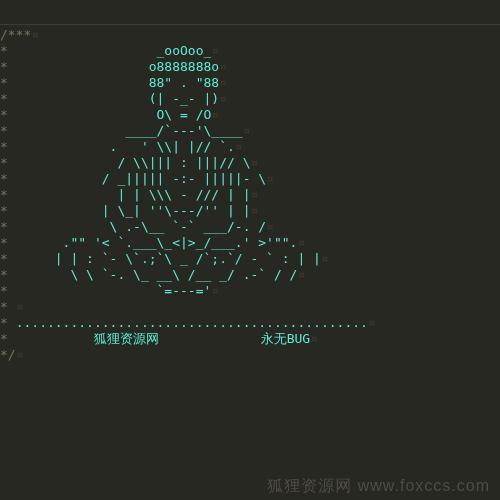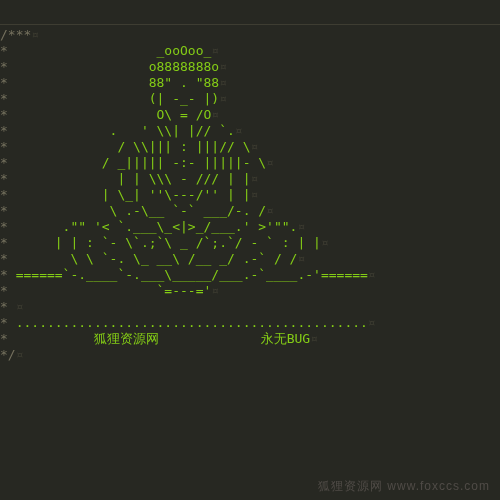--- a/index.html
+++ b/index.html
@@ -18,55 +18,55 @@
   }
   .line {
     white-space: pre;
     height: 16px;
   }
   .hr-line {
     border-top: 1px solid #3e3d32;
     margin: 20px 0 2px 0;
   }
   .comment { color: #75715e; }
-  .art { color: #84cc16; }
+  .art { color: #5eead4; }
   .ws { color: #3e3d32; }
   .watermark {
     position: absolute;
     right: 10px;
     bottom: 6px;
     color: rgba(200,180,180,0.25);
     font-family: sans-serif;
-    font-size: 12px;
+    font-size: 16px;
     letter-spacing: 1px;
     margin-top: 8px;
   }
 </style>
 </head>
 <body>
 
 <div class="editor">
   <div class="hr-line"></div>
   <div class="line"><span class="comment">/***</span><span class="ws">¤</span></div>
   <div id="art-lines">
       <div class="line"><span class="comment">* </span><span class="art">                  _ooOoo_</span><span class="ws">¤</span></div>
       <div class="line"><span class="comment">* </span><span class="art">                 o8888888o</span><span class="ws">¤</span></div>
       <div class="line"><span class="comment">* </span><span class="art">                 88" . "88</span><span class="ws">¤</span></div>
       <div class="line"><span class="comment">* </span><span class="art">                 (| -_- |)</span><span class="ws">¤</span></div>
       <div class="line"><span class="comment">* </span><span class="art">                  O\ = /O</span><span class="ws">¤</span></div>
+      <div class="line"><span class="comment">* </span><span class="art">              ____/`---'\____</span><span class="ws">¤</span></div>
       <div class="line"><span class="comment">* </span><span class="art">            .   ' \\| |// `.</span><span class="ws">¤</span></div>
       <div class="line"><span class="comment">* </span><span class="art">             / \\||| : |||// \</span><span class="ws">¤</span></div>
       <div class="line"><span class="comment">* </span><span class="art">           / _||||| -:- |||||- \</span><span class="ws">¤</span></div>
       <div class="line"><span class="comment">* </span><span class="art">             | | \\\ - /// | |</span><span class="ws">¤</span></div>
       <div class="line"><span class="comment">* </span><span class="art">           | \_| ''\---/'' | |</span><span class="ws">¤</span></div>
       <div class="line"><span class="comment">* </span><span class="art">            \ .-\__ `-` ___/-. /</span><span class="ws">¤</span></div>
       <div class="line"><span class="comment">* </span><span class="art">      ."" '&lt; `.___\_&lt;|&gt;_/___.' &gt;'"".</span><span class="ws">¤</span></div>
       <div class="line"><span class="comment">* </span><span class="art">     | | : `- \`.;`\ _ /`;.`/ - ` : | |</span><span class="ws">¤</span></div>
       <div class="line"><span class="comment">* </span><span class="art">       \ \ `-. \_ __\ /__ _/ .-` / /</span><span class="ws">¤</span></div>
-      <div class="line"><span class="comment">* </span><span class="art">======`-.____`-.___\_____/___.-`____.-'======</span><span class="ws">¤</span></div>
       <div class="line"><span class="comment">* </span><span class="art">                  `=---='</span><span class="ws">¤</span></div>
     </div>
   <div class="line"><span class="comment">* </span><span class="art"></span><span class="ws">¤</span></div>
   <div class="line"><span class="comment">* </span><span class="art">.............................................</span><span class="ws">¤</span></div>
   <div class="line"><span class="comment">* </span><span class="art">          </span><span class="art">狐狸资源网</span><span class="art">             </span><span class="art">永无BUG</span><span class="ws">¤</span></div>
   <div class="line"><span class="comment">*/</span><span class="ws">¤</span></div>
 </div>
 
 <div class="watermark">狐狸资源网   www.foxccs.com</div>
 

